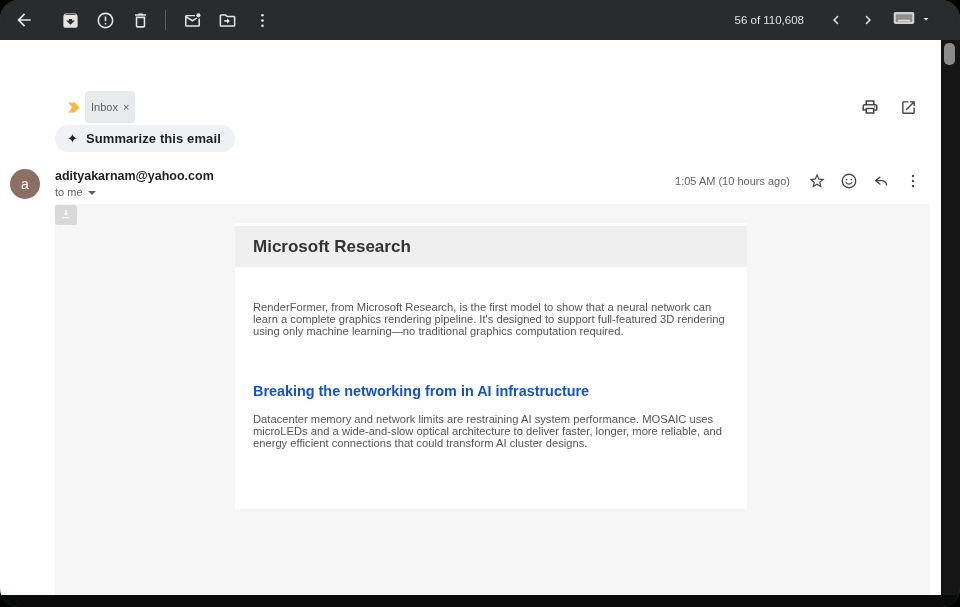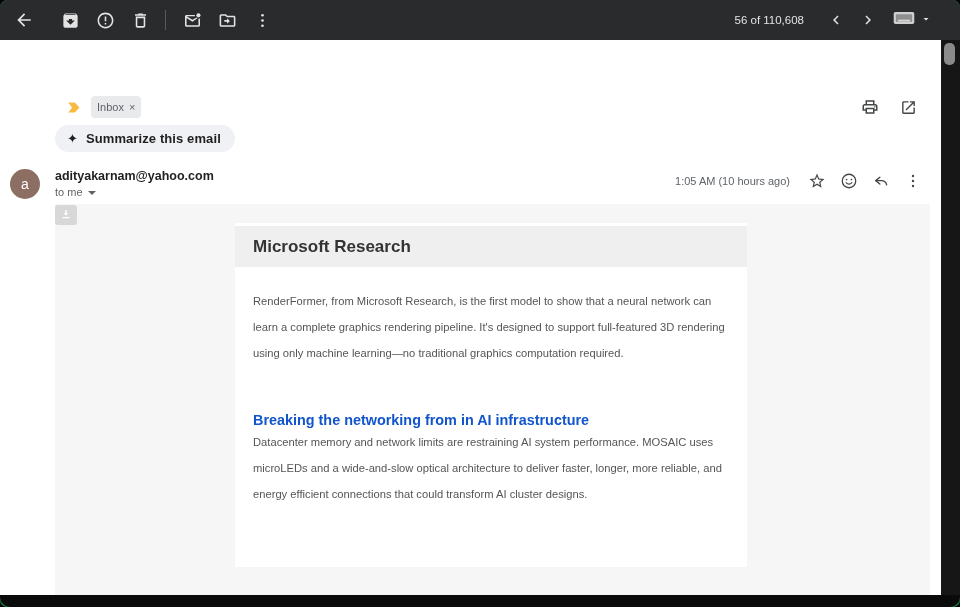--- a/index.html
+++ b/index.html
@@ -1,18 +1,18 @@
 <!DOCTYPE html>
 <html><head>
 <meta charset="utf-8">
 <style>
   * { margin:0; padding:0; box-sizing:border-box; }
   html,body { width:960px; height:607px; background:#000; overflow:hidden;
               font-family:"Liberation Sans", sans-serif; }
-  .window { position:absolute; inset:0; border-radius:7px; overflow:hidden; background:#15803d; }
+  .window { position:absolute; inset:0; border-radius:19px; overflow:hidden; background:#15803d; }
 
   
   .topbar { position:absolute; left:0; top:0; width:960px; height:40px; background:#2a2b2d;
             display:flex; align-items:center; }
   .tb-left { display:flex; align-items:center; padding-left:8px; }
   .icon-btn { width:32px; height:32px; display:flex; align-items:center; justify-content:center;
               border-radius:50%; cursor:pointer; background:none; border:none; }
   .tb-left .icon-btn { margin-right:3px; }
   .icon-btn svg { display:block; }
   .tb-back { margin-right:14px !important; }
@@ -25,21 +25,21 @@
   .content { position:absolute; left:0; top:40px; width:941px; bottom:12px; background:#fff; overflow:hidden; }
   .right-strip { position:absolute; right:0; top:40px; width:19px; bottom:12px; background:#161616; }
   .scroll-thumb { position:absolute; left:3px; top:3px; width:11px; height:22px; background:#8a8a8a; border-radius:5px; }
   .bottom-strip { position:absolute; left:0; bottom:0; width:960px; height:12px; background:#0a0a0a;
                   border-radius:0 0 10px 10px; z-index:30; }
 
   
   .subject-row { position:absolute; left:55px; top:53px; right:20px; height:28px; display:flex; align-items:center; }
   .subject-title { font-size:18.5px; color:#1f1f1f; letter-spacing:.1px; white-space:nowrap; }
   .important-marker { margin-left:12px; display:flex; align-items:center; }
-  .inbox-chip { margin-left:9px; background:#e9eaec; border-radius:4px; height:22px; padding:0 6px;
+  .inbox-chip { margin-left:3px; background:#e9eaec; border-radius:4px; height:32px; padding:0 6px;
                 display:flex; align-items:center; font-size:11px; color:#5f6368; cursor:pointer; }
   .inbox-chip .chip-x { margin-left:5px; font-size:11px; color:#5f6368; }
   .subject-actions { margin-left:auto; display:flex; align-items:center; gap:12px; }
 
   
   .summarize-pill { position:absolute; left:55px; top:85px; height:27px; padding:0 14px 0 12px;
                     background:#f0f1f4; border-radius:14px; display:inline-flex; align-items:center;
                     cursor:pointer; border:none; }
   .sparkle { font-size:13px; color:#1f1f1f; margin-right:8px; line-height:1; }
   .summarize-label { font-size:13px; font-weight:700; color:#1f1f1f; letter-spacing:.1px; }
@@ -65,21 +65,21 @@
   
   .newsletter { position:absolute; left:180px; top:19px; width:512px; background:#fff; }
   .nl-header { height:65px; background:#3a3a3a; display:flex; align-items:center; justify-content:center; }
   .nl-header-title { color:#fff; font-size:23px; font-weight:700; letter-spacing:.2px; }
   .nl-section { margin-top:3px; height:41px; background:#efefef; display:flex; align-items:center; padding-left:18px; }
   .nl-section-title { color:#333; font-size:17px; font-weight:700; }
   .nl-body { padding:21px 18px 60px 18px; }
   .article { margin-bottom:45px; }
   .article:last-child { margin-bottom:0; }
   .article-title { color:#1155cc; font-size:14.4px; font-weight:700; cursor:pointer; line-height:1.25; }
-  .article-body { color:#555; font-size:11.2px; line-height:26px; }
+  .article-body { margin-top:13px; color:#555; font-size:11.2px; line-height:12px; }
 </style>
 </head>
 <body>
 
 <div class="window">
 
   <div class="topbar">
     <div class="tb-left">
       <button class="icon-btn tb-back">
         <span>

